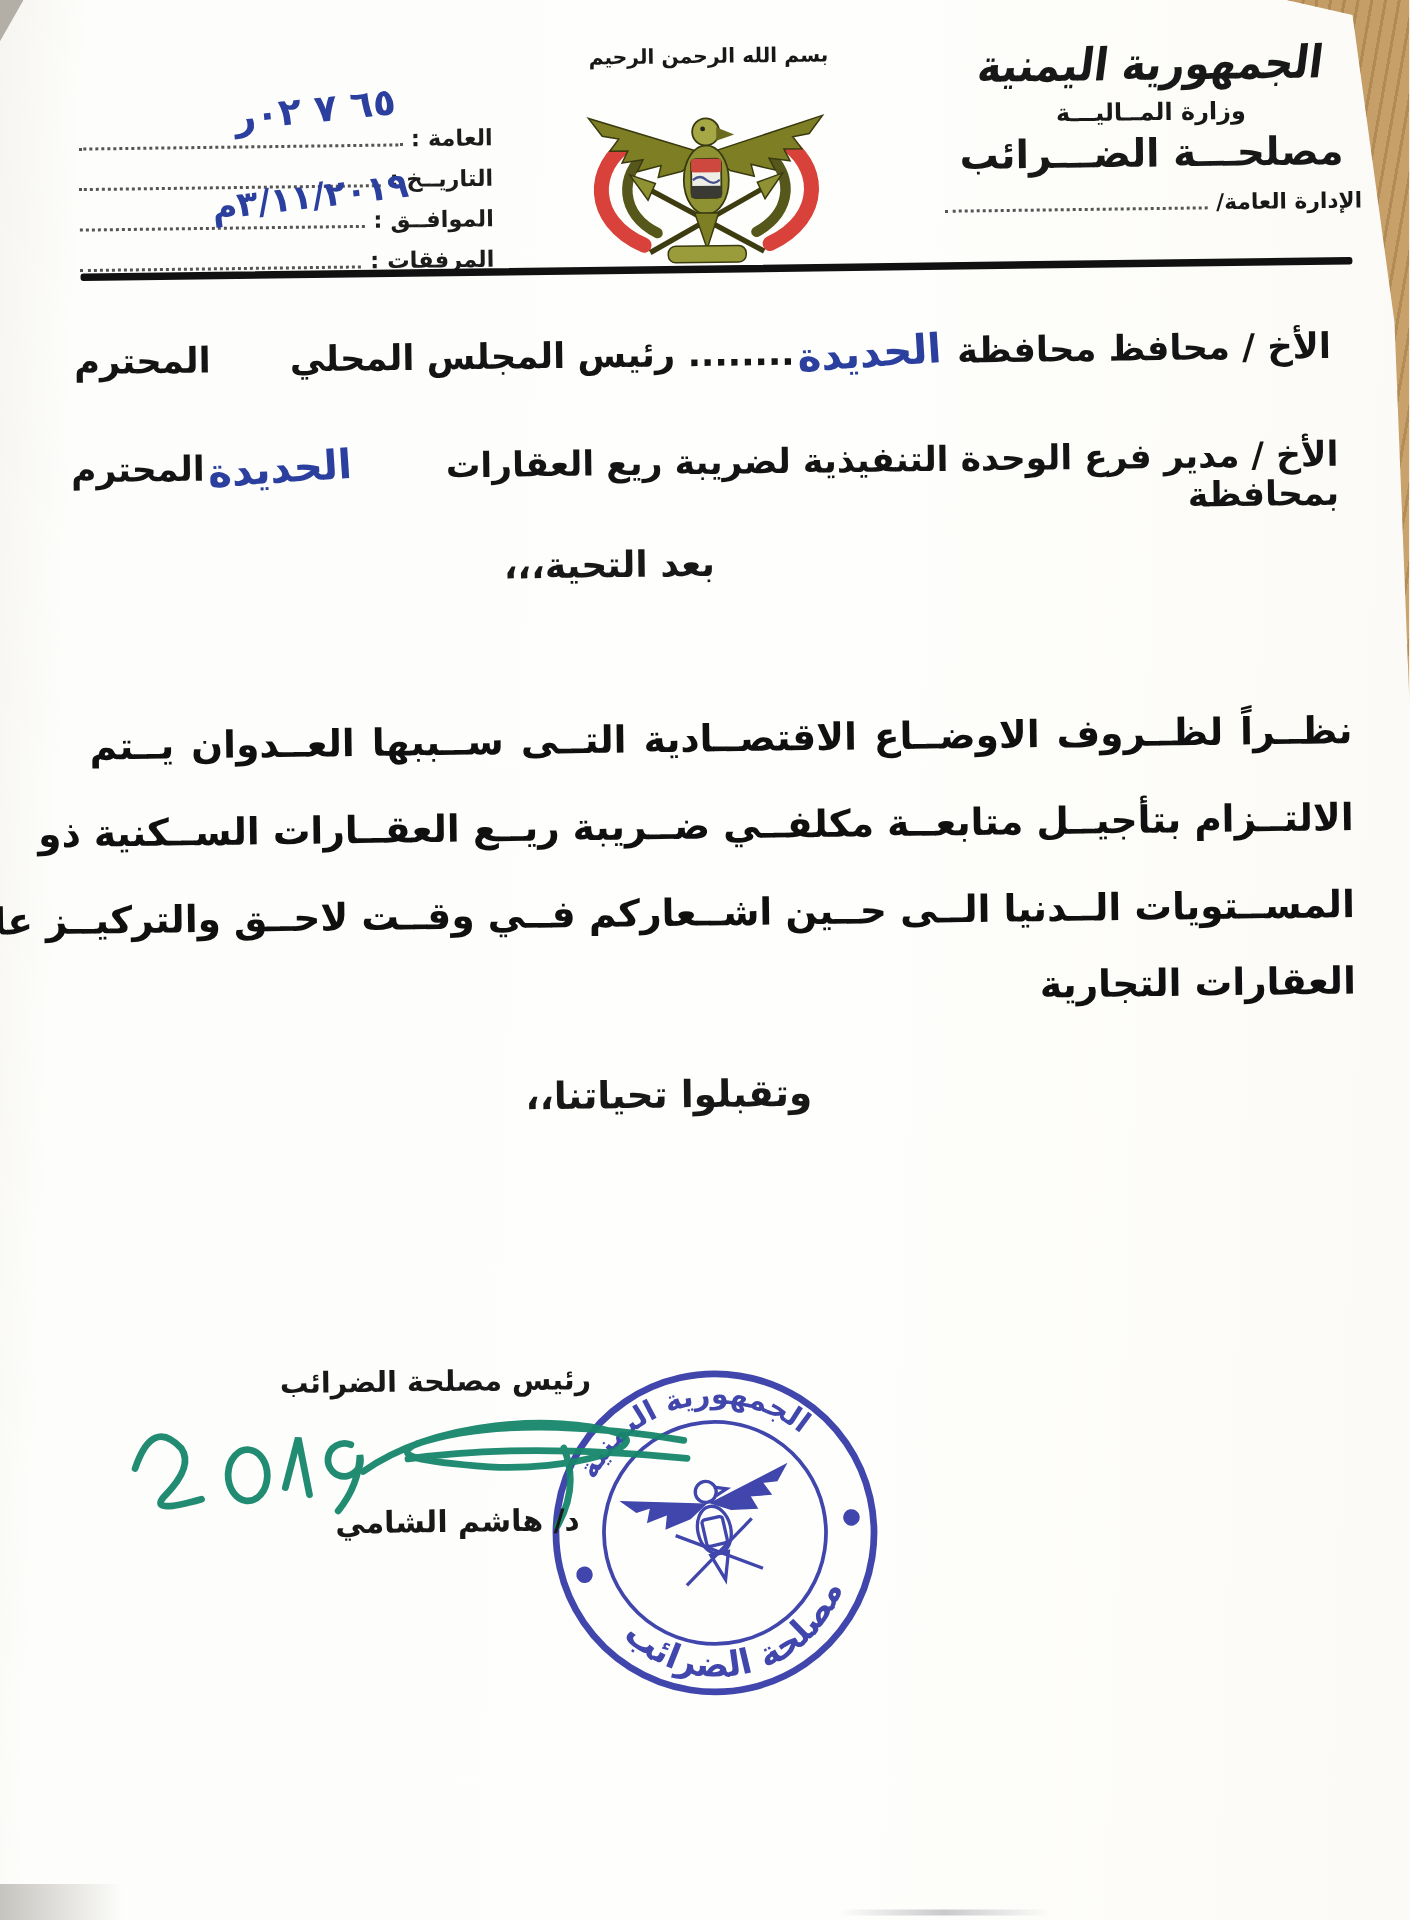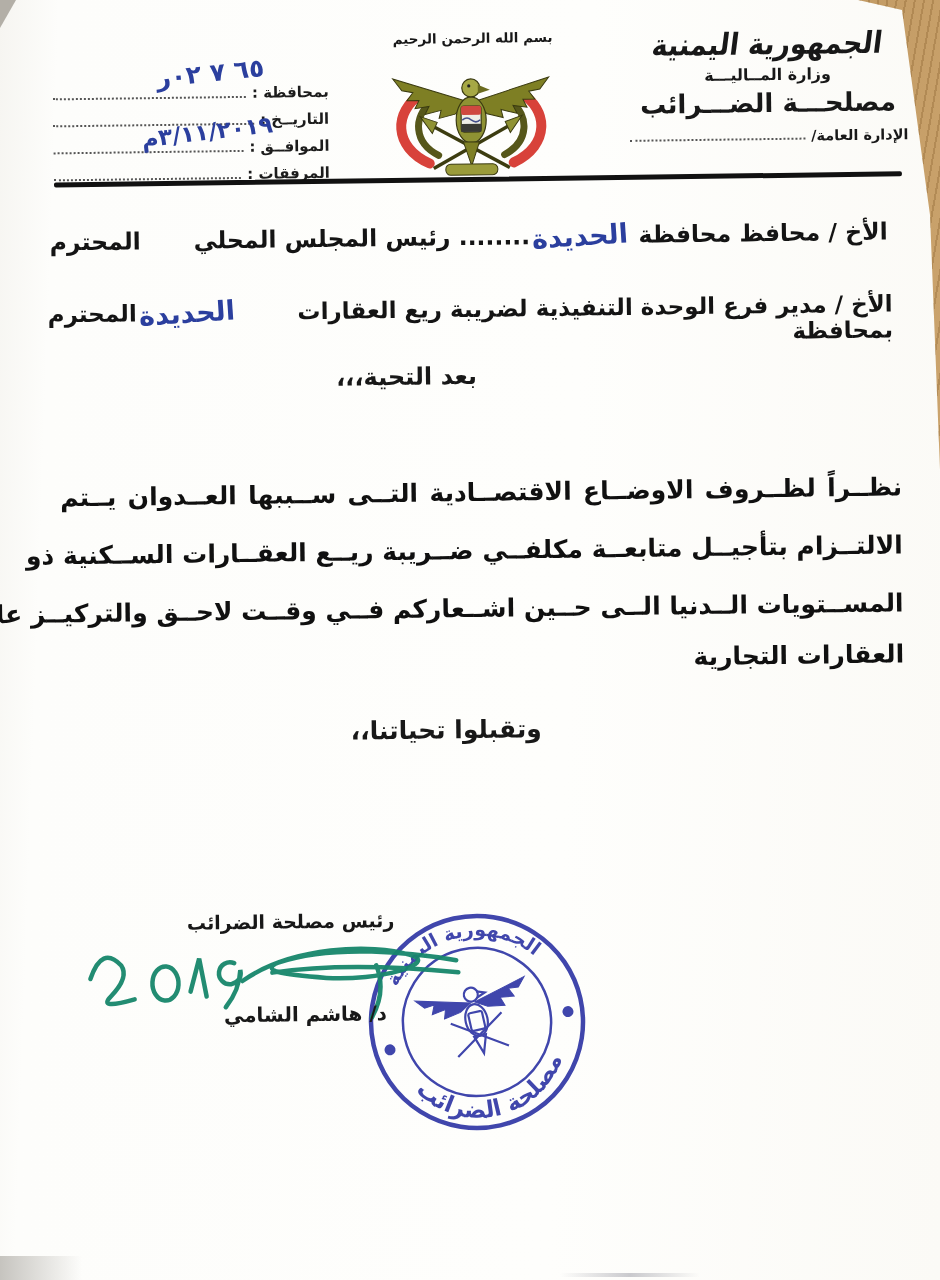--- a/index.html
+++ b/index.html
@@ -104,21 +104,21 @@
       <rect x="80" y="56" width="20" height="26" rx="3" fill="#efeee6" stroke="#3a3a10" stroke-width="1.2"></rect>
       <rect x="80" y="56" width="20" height="9" rx="2" fill="#cf4840"></rect>
       <path d="M81,70 q5,-4 9,0 q5,4 9,0" stroke="#46508c" stroke-width="1.5" fill="none"></path>
       <rect x="80" y="74" width="20" height="8" fill="#3a3a35"></rect>
 
       <rect x="64" y="114" width="52" height="11" rx="5" fill="#9a9b3a" stroke="#3a3a10" stroke-width="1"></rect>
     </svg>
 
     <div class="abs" style="left:58px;top:72px;width:278px;">
       <div class="field-row">
-        <span class="field-label">بمحافظة :</span>
+        <span class="field-label">العامة :</span>
         <span class="leader"></span>
       </div>
       <div class="field-row">
         <span class="field-label">التاريــخ :</span>
         <span class="leader"></span>
       </div>
       <div class="field-row">
         <span class="field-label">الموافــق :</span>
         <span class="leader"></span>
       </div>

